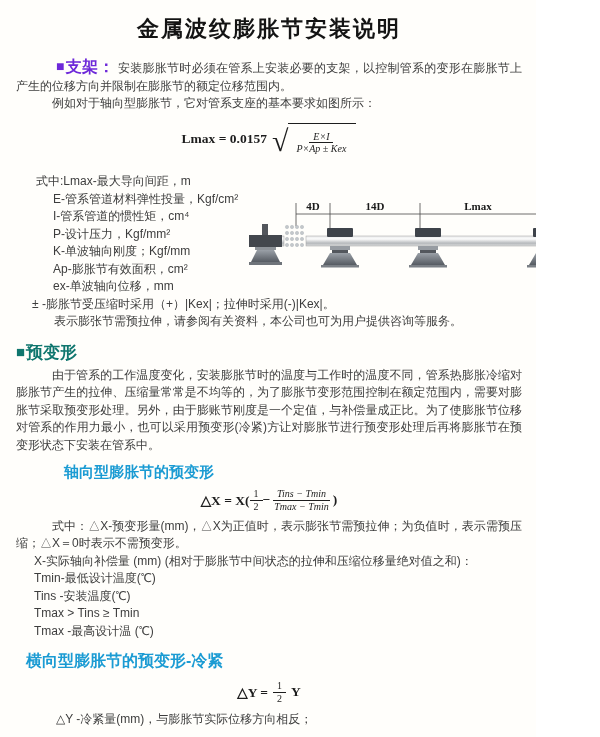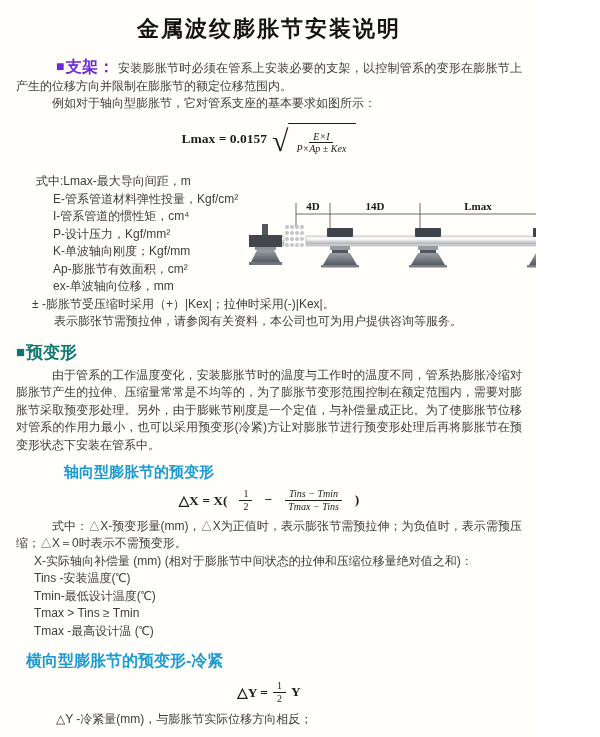--- a/index.html
+++ b/index.html
@@ -37,21 +37,21 @@
   .ml2{margin-left:37px;}
   .ml3{margin-left:16px;}
   .ml4{margin-left:38px;}
   .mlA{margin-left:18px;}
 
   .formula{
     display:flex;justify-content:center;align-items:center;gap:5px;
     font-family:"Liberation Serif",serif;color:#1d1d1d;
   }
   .f1{margin:10px 0 5px;}
-  .f2{margin:6px 0 5px;gap:12px;}
+  .f2{margin:6px 0 5px;gap:0;}
   .f3{margin:9px 0 6px;}
   .f-bold{font-weight:bold;font-size:13.5px;}
   .rad{font-size:30px;line-height:0;position:relative;top:2px;margin-right:-5px;font-weight:normal;}
   .rad-body{border-top:1.4px solid #1d1d1d;padding:2px 6px 0 4px;}
   .frac{display:inline-flex;flex-direction:column;align-items:center;line-height:1.18;font-size:10px;}
   .frac .fn{border-bottom:1px solid #1d1d1d;padding:0 4px;}
   .frac .fd{padding:0 4px;}
   .it{font-style:italic;}
 
   .diagram{position:absolute;left:232px;top:26px;}
@@ -174,29 +174,29 @@
 
   <div class="formula f2">
     <span class="f-bold">△X = X(</span>
     <span class="frac">
       <span class="fn">1</span>
       <span class="fd">2</span>
     </span>
     <span class="f-bold">−</span>
     <span class="frac it">
       <span class="fn">Tins − Tmin</span>
-      <span class="fd">Tmax − Tins</span>
+      <span class="fd">Tmax − Tmin</span>
     </span>
     <span class="f-bold">)</span>
   </div>
 
   <p class="para indent">式中：△X-预变形量(mm)，△X为正值时，表示膨张节需预拉伸；为负值时，表示需预压缩；△X＝0时表示不需预变形。</p>
   <div class="def-line mlA">X-实际轴向补偿量 (mm) (相对于膨胀节中间状态的拉伸和压缩位移量绝对值之和)：</div>
+  <div class="def-line mlA">Tmin-最低设计温度(℃)</div>
   <div class="def-line mlA">Tins -安装温度(℃)</div>
-  <div class="def-line mlA">Tmin-最低设计温度(℃)</div>
   <div class="def-line mlA">Tmax &gt; Tins ≥ Tmin</div>
   <div class="def-line mlA">Tmax -最高设计温 (℃)</div>
 
   <h3 class="sub2">横向型膨胀节的预变形-冷紧</h3>
 
   <div class="formula f3">
     <span class="f-bold">△Y =</span>
     <span class="frac">
       <span class="fn">1</span>
       <span class="fd">2</span>

